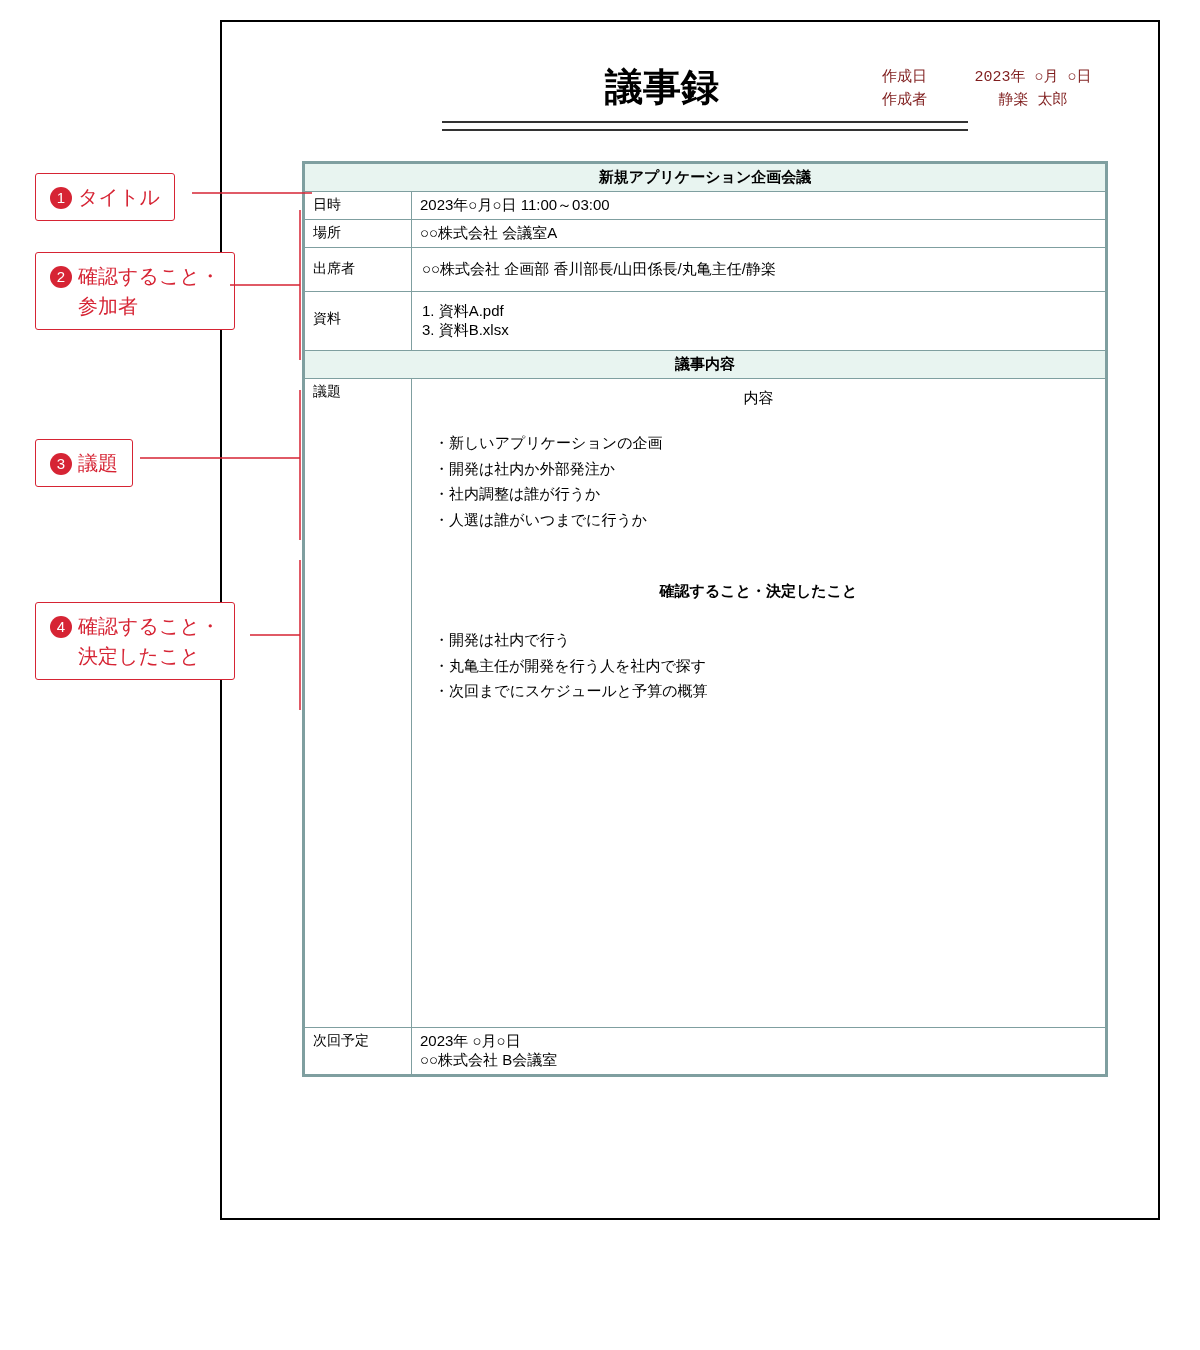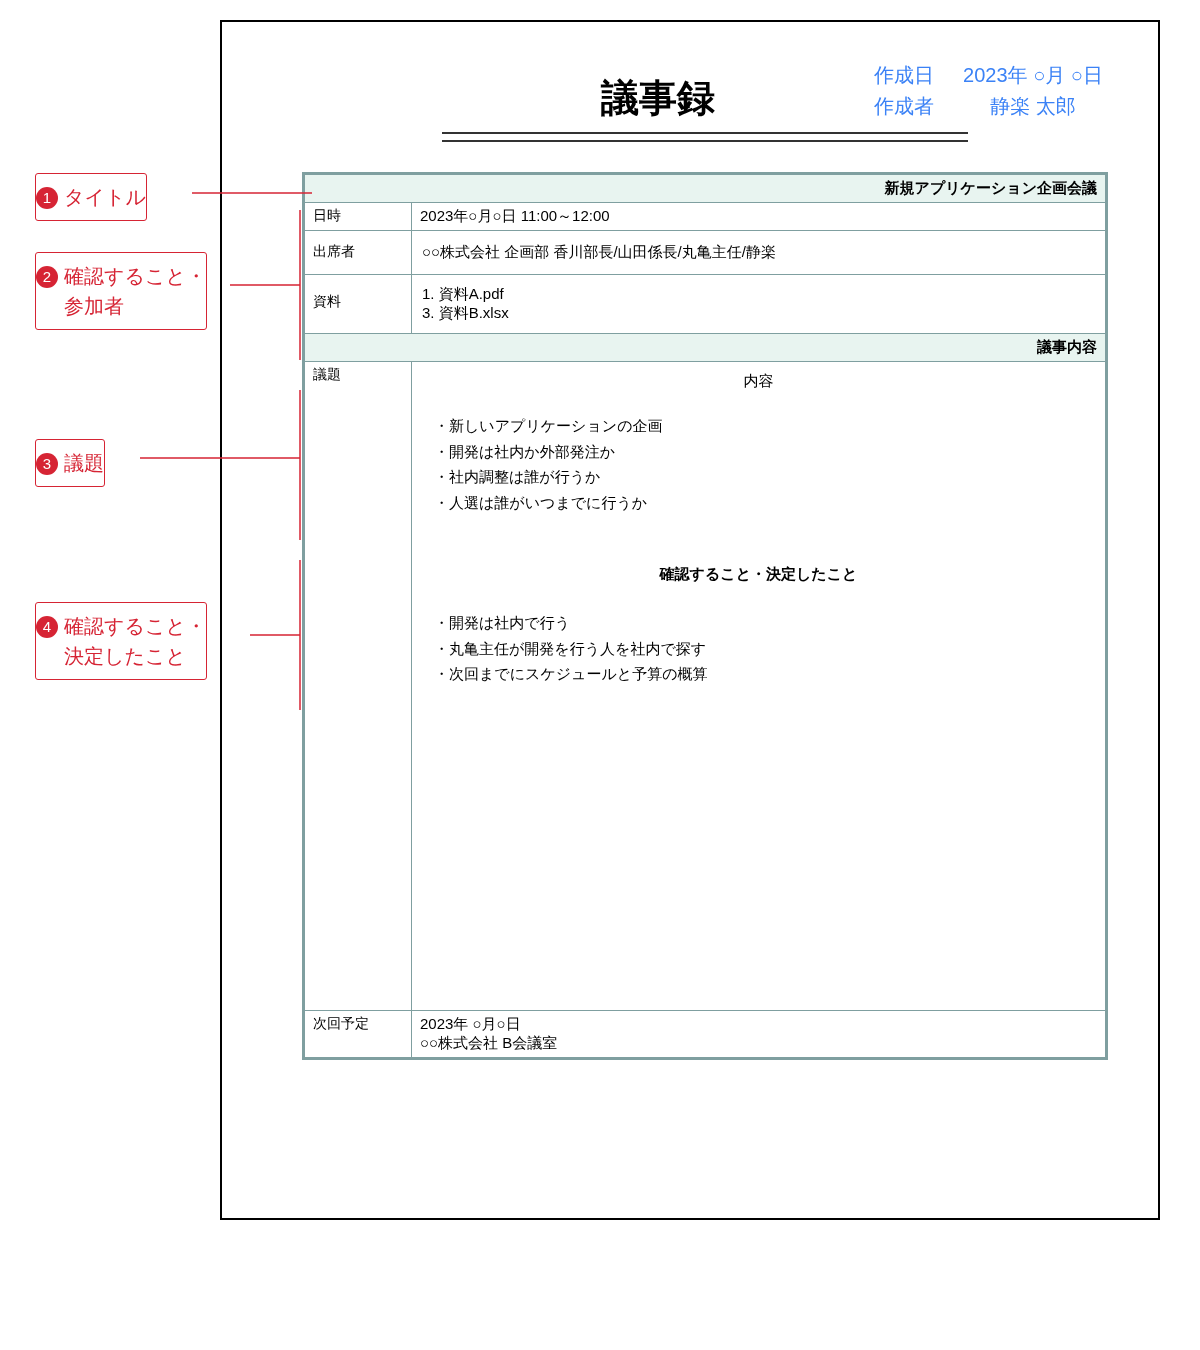--- a/index.html
+++ b/index.html
@@ -34,22 +34,23 @@
 }
 .doc-title {
   font-size: 38px;
   font-family: serif;
   text-align: center;
   flex: 1;
   padding-left: 140px;
   font-weight: bold;
 }
 .meta {
-  font-size: 20px;
-  color: #3b82f6;
+  font-size: 15px;
+  color: #7f1d1d;
+  font-family: Liberation Mono, monospace;
 }
 .meta-row {
   display: flex;
   gap: 24px;
   margin-bottom: 4px;
 }
 .meta-label { min-width: 52px; text-align: left; }
 .meta-value { min-width: 150px; text-align: center; }
 .thick-underline {
   height: 6px;
@@ -63,21 +64,21 @@
   border: 3px solid #7f9fa0;
   font-size: 15px;
 }
 table.minutes td, table.minutes th {
   border: 1px solid #7f9fa0;
   padding: 4px 8px;
   vertical-align: top;
 }
 .hdr-cell {
   background: #e8f4f0;
-  text-align: right;
+  text-align: center;
   font-weight: bold;
   padding: 6px;
   font-family: Liberation Serif, serif;
 }
 .label-col {
   width: 90px;
   text-align: left;
   font-size: 14px;
   vertical-align: middle;
 }
@@ -101,21 +102,21 @@
   position: absolute;
   left: 15px;
   color: #d62434;
   font-size: 20px;
   display: flex;
   align-items: center;
 }
 .anno-box {
   border: 1.5px solid #d62434;
   border-radius: 3px;
-  padding: 8px 0;
+  padding: 8px 14px;
   background: #fff;
   line-height: 1.5;
   white-space: nowrap;
 }
 .anno-num {
   display: inline-block;
   width: 22px;
   height: 22px;
   border-radius: 50%;
   background: #d62434;
@@ -155,21 +156,25 @@
     </div>
     <div class="thick-underline"></div>
 
     <table class="minutes">
       <tbody>
           <tr>
             <td colspan="2" class="hdr-cell">新規アプリケーション企画会議</td>
           </tr>
       <tr>
         <td class="label-col">日時</td>
-        <td class="content-cell">2023年○月○日 11:00～12:00</td>
+        <td class="content-cell">2023年○月○日 11:00～03:00</td>
+      </tr>
+      <tr>
+        <td class="label-col">場所</td>
+        <td class="content-cell">○○株式会社 会議室A</td>
       </tr>
       <tr>
         <td class="label-col" style="padding:12px 8px">出席者</td>
         <td class="content-cell" style="padding:12px 10px">○○株式会社 企画部 香川部長/山田係長/丸亀主任/静楽</td>
       </tr>
       <tr>
         <td class="label-col" style="padding:18px 8px">資料</td>
         <td class="content-cell" style="white-space:pre-line;padding:10px">1. 資料A.pdf
 3. 資料B.xlsx</td>
       </tr>

